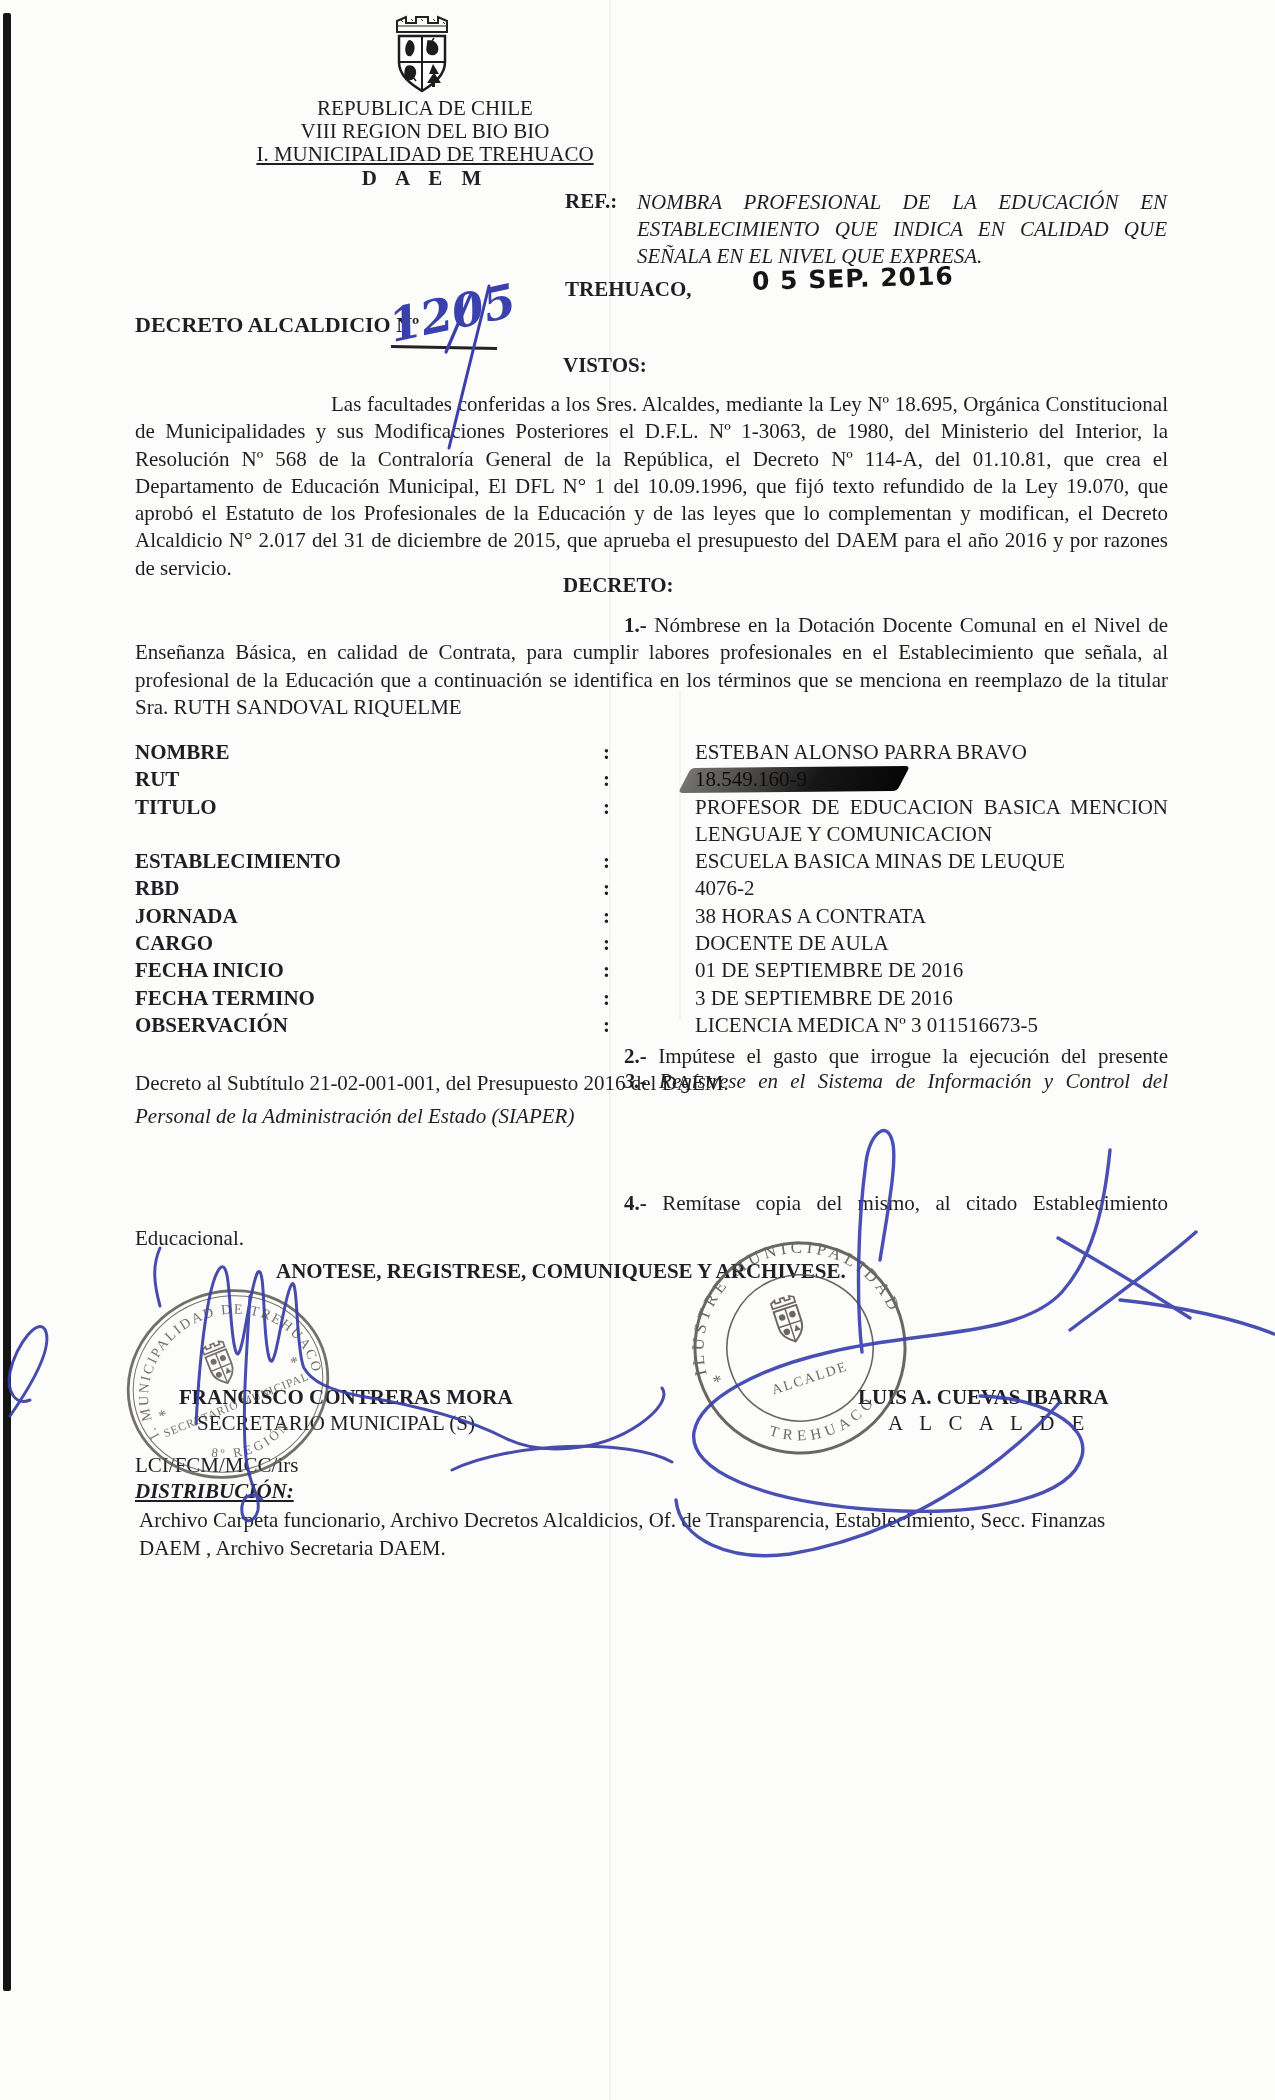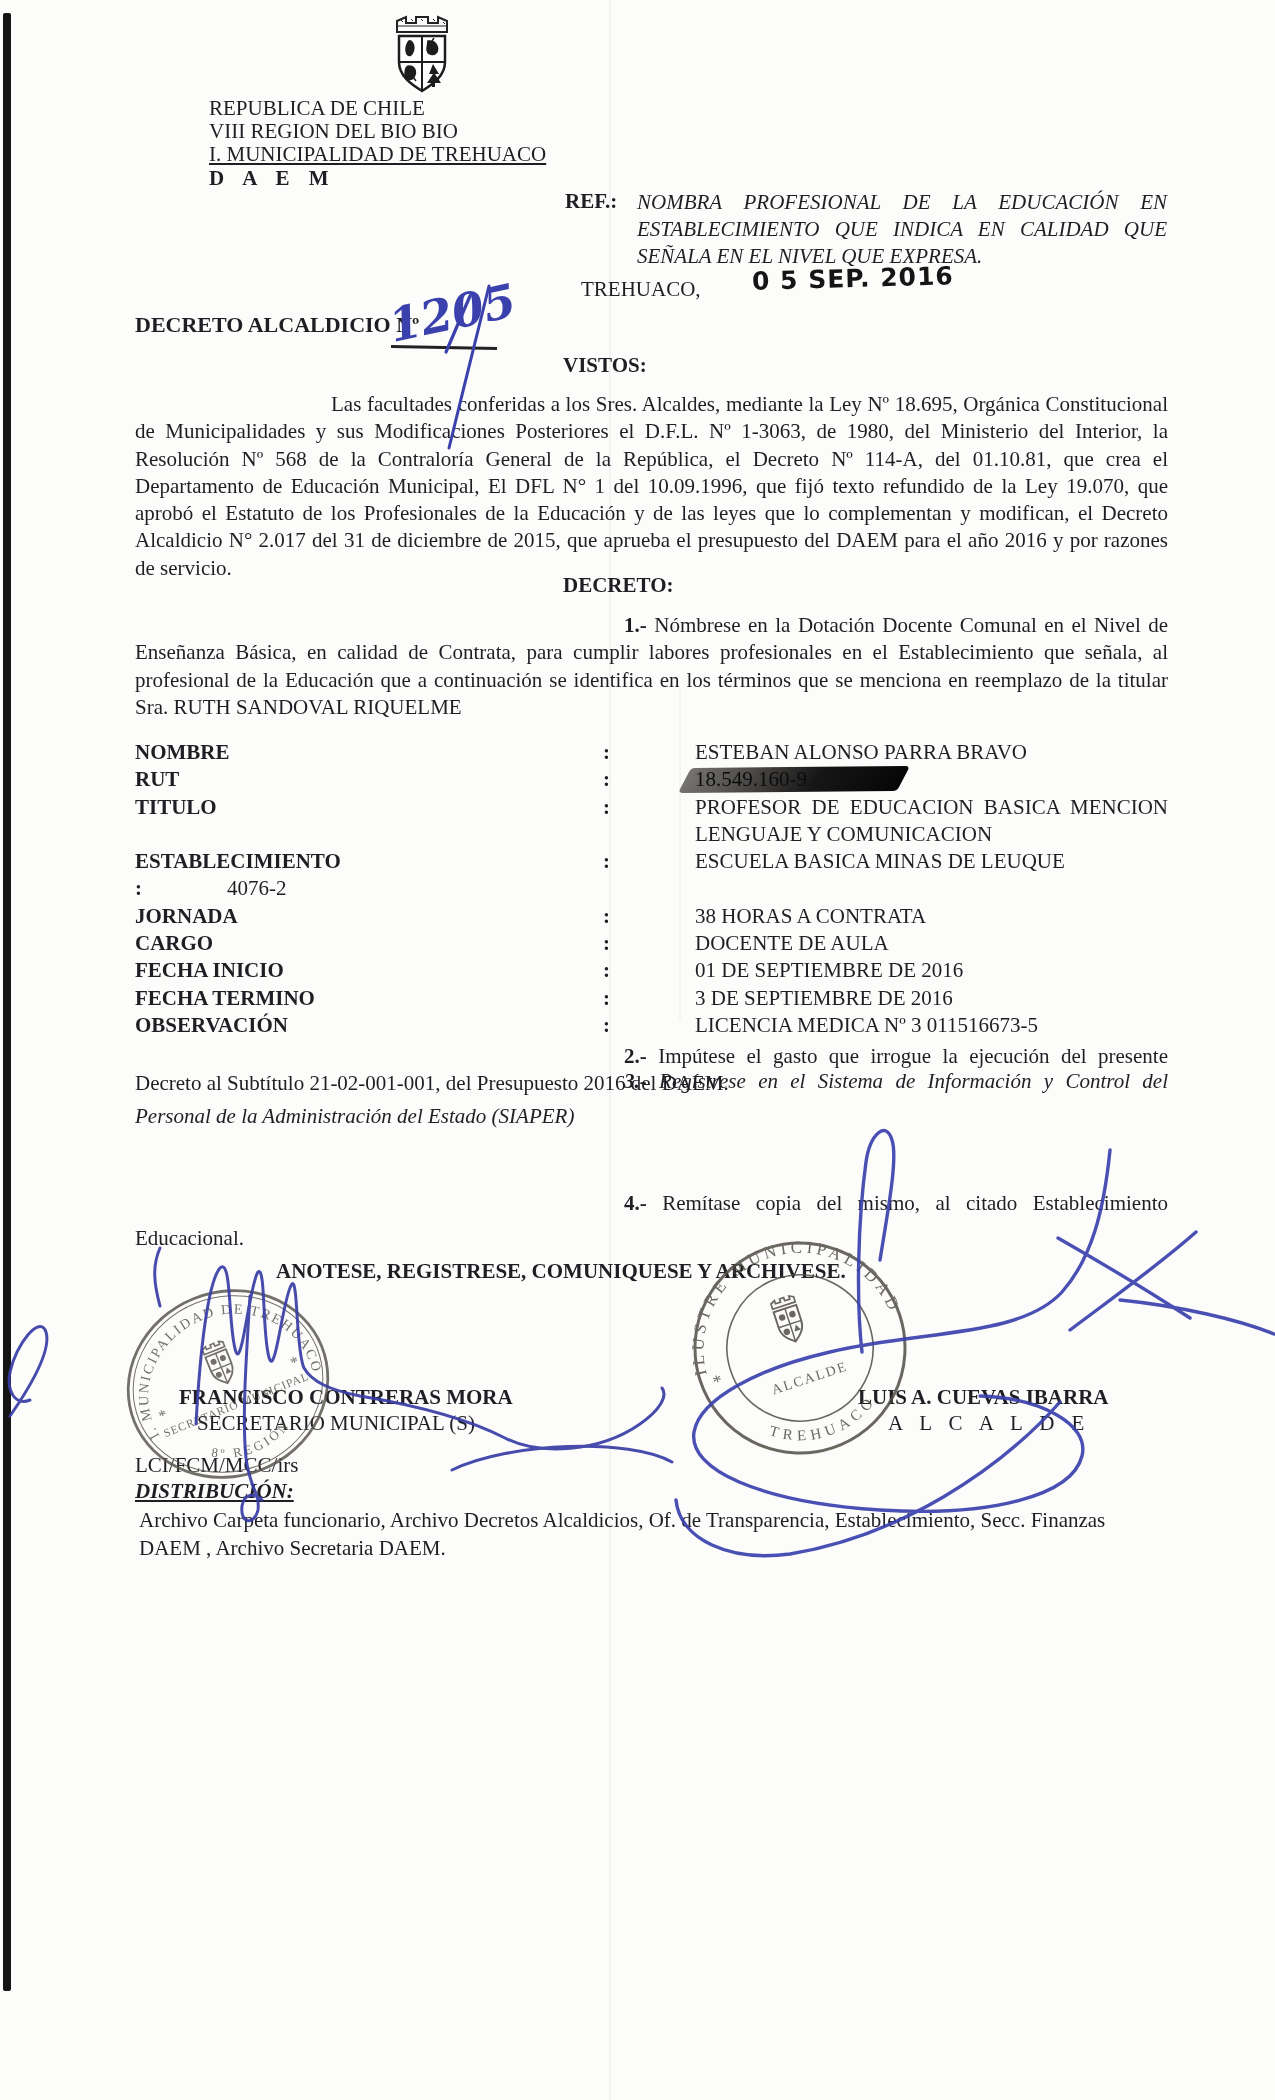--- a/index.html
+++ b/index.html
@@ -4,28 +4,28 @@
 <style>
   html,body{margin:0;padding:0;background:#ffffff;}
   .page{position:relative;width:1275px;height:2100px;background:#fcfcfb;overflow:hidden;
         font-family:"Liberation Serif",serif;color:#1e1e24;font-size:21px;}
   .abs{position:absolute;}
   .b{font-weight:bold;}
   .scanbar{position:absolute;left:3px;top:13px;width:8px;height:1978px;background:#141414;border-radius:2px;}
   .fold1{position:absolute;left:609px;top:0;width:2px;height:2100px;background:rgba(60,60,60,.05);}
   .fold2{position:absolute;left:679px;top:690px;width:2px;height:330px;background:rgba(60,60,60,.04);}
 
-  .hdr{left:209px;top:97px;width:400px;text-align:left;line-height:23px;}
+  .hdr{left:225px;top:97px;width:400px;text-align:center;line-height:23px;}
   .hdr .l3{text-decoration:underline;}
   .hdr .l4{font-weight:bold;letter-spacing:7px;margin-top:1px;}
 
   .ref-label{left:565px;top:189px;font-weight:bold;}
   .ref-text{left:637px;top:189px;width:530px;font-style:italic;text-align:justify;line-height:27px;}
 
-  .city{left:565px;top:277px;font-weight:normal;margin-left:16px;}
+  .city{left:565px;top:277px;font-weight:bold;}
   .datestamp{left:752px;top:264px;font-family:"DejaVu Sans",sans-serif;font-weight:bold;
              font-size:25px;letter-spacing:1px;color:#151515;transform:rotate(-1.5deg);}
 
   .decree-label{left:135px;top:312px;font-weight:bold;font-size:22px;}
   .num-underline{left:391px;top:346px;width:106px;height:3px;background:#232323;transform:rotate(1deg);}
 
   .vistos-h{left:563px;top:353px;font-weight:bold;}
   .vistos-body{left:135px;top:391px;width:1033px;text-align:justify;line-height:27.3px;text-indent:196px;}
 
   .decreto-h{left:563px;top:573px;font-weight:bold;}
@@ -117,20 +117,21 @@
         <div class="dlabel">TITULO</div>
         <div class="dcolon">:</div>
         <div class="dvalue">PROFESOR DE EDUCACION BASICA MENCION LENGUAJE Y COMUNICACION</div>
       </div>
     <div class="drow">
         <div class="dlabel">ESTABLECIMIENTO</div>
         <div class="dcolon">:</div>
         <div class="dvalue">ESCUELA BASICA MINAS DE LEUQUE</div>
       </div>
     <div class="drow">
+        <div class="dlabel">RBD</div>
         <div class="dcolon">:</div>
         <div class="dvalue">4076-2</div>
       </div>
     <div class="drow">
         <div class="dlabel">JORNADA</div>
         <div class="dcolon">:</div>
         <div class="dvalue">38 HORAS A CONTRATA</div>
       </div>
     <div class="drow">
         <div class="dlabel">CARGO</div>

